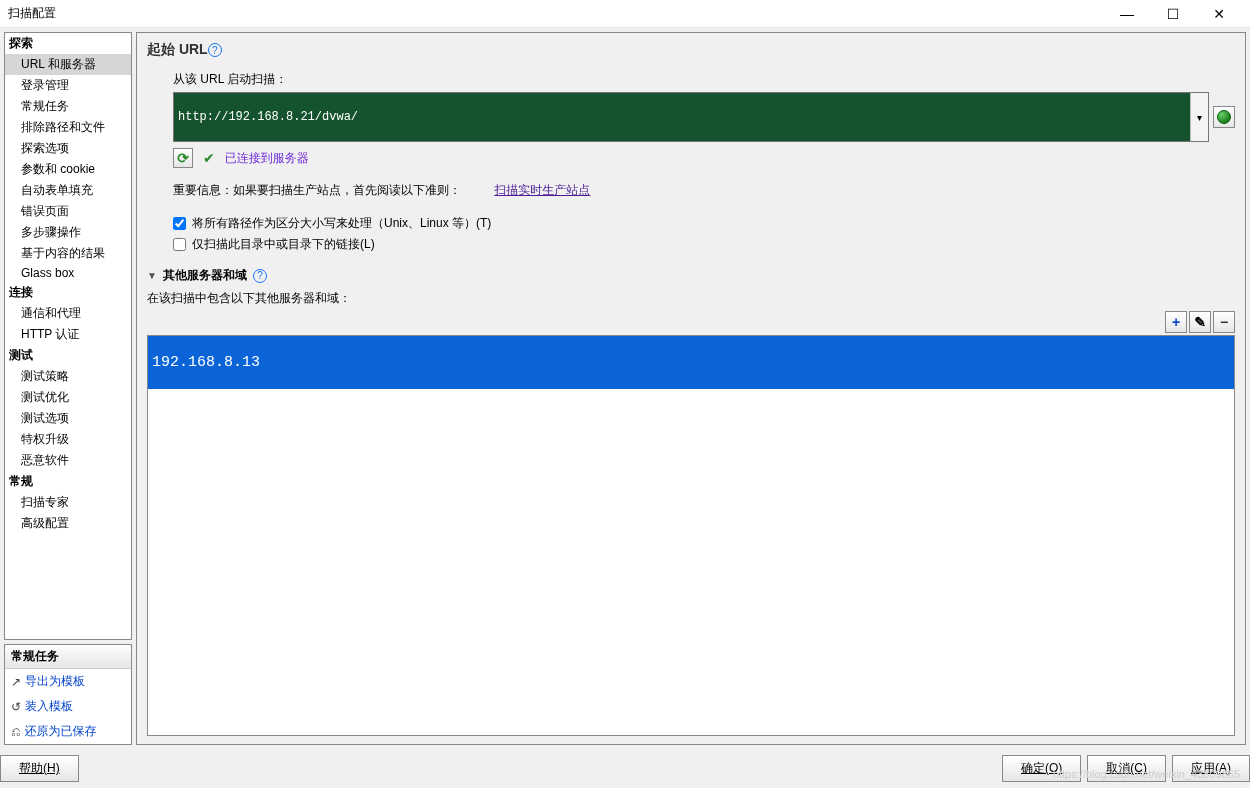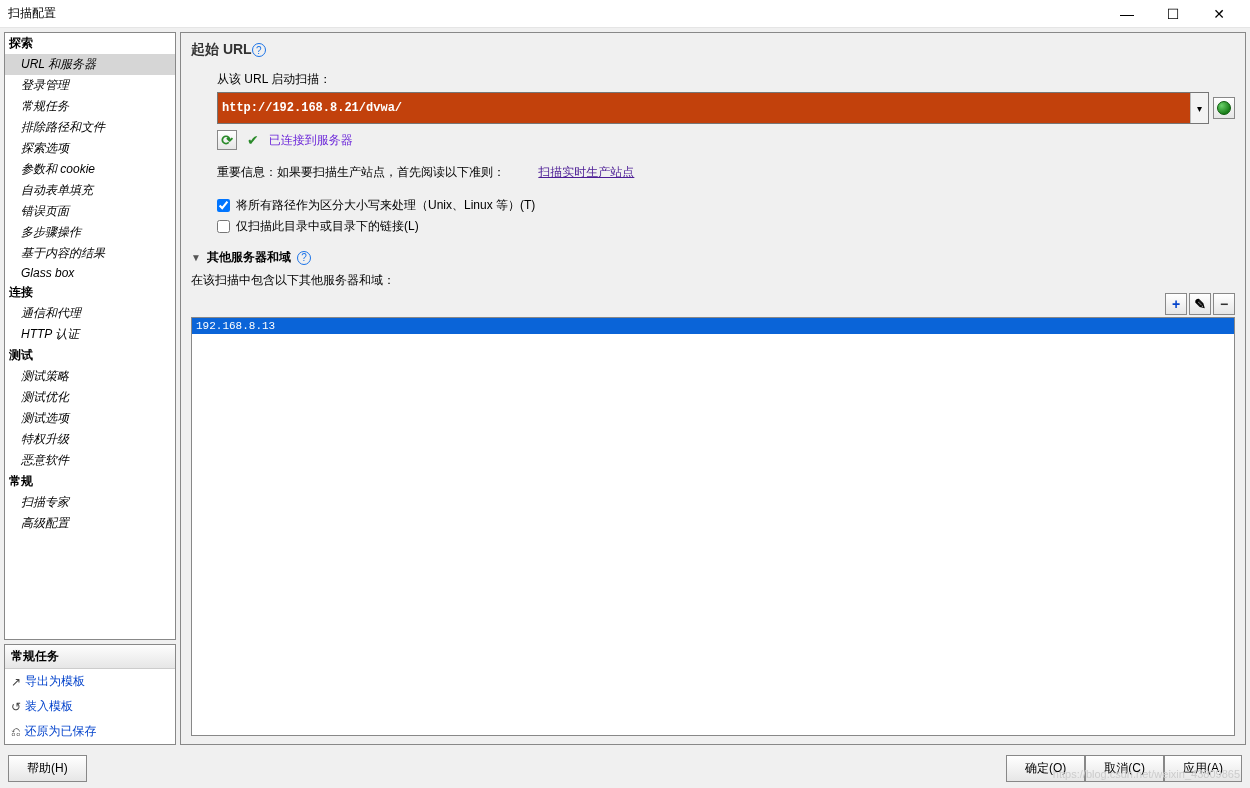--- a/index.html
+++ b/index.html
@@ -4,38 +4,38 @@
 <style>
 * { box-sizing: border-box; margin: 0; padding: 0; }
 body { font-family: "Microsoft YaHei", "SimSun", Tahoma, sans-serif; font-size: 12px; background: #f0f0f0; color: #000; }
 .window { width: 1250px; height: 788px; background: #f0f0f0; display: flex; flex-direction: column; }
 .titlebar { height: 28px; display: flex; align-items: center; padding: 4px 8px; background: #fff; border-bottom: 1px solid #e5e5e5; }
 .titlebar .title { flex: 1; font-size: 12px; }
 .win-controls { display: flex; gap: 0; }
 .win-btn { width: 46px; height: 28px; display: flex; align-items: center; justify-content: center; font-size: 14px; background: transparent; border: none; cursor: pointer; }
 
 .body { flex: 1; display: flex; padding: 4px; gap: 4px; overflow: hidden; }
-.sidebar { width: 172px; display: flex; flex-direction: column; gap: 4px; }
+.sidebar { width: 128px; display: flex; flex-direction: column; gap: 4px; }
 .nav-panel { flex: 1; background: #fff; border: 1px solid #888; overflow: auto; }
 .nav-group { padding: 2px 4px; font-weight: bold; font-size: 12px; }
-.nav-item { padding: 2px 11px 2px 16px; font-size: 12px; cursor: pointer; font-style: italic; }
+.nav-item { padding: 2px 11px 2px 16px; font-size: 12px; cursor: pointer; }
 .nav-item.selected { background: #d6d6d6; }
 
 .tasks-panel { background: #fff; border: 1px solid #888; }
 .tasks-header { background: linear-gradient(#fdfdfd,#e6e6e6); border-bottom: 1px solid #ccc; padding: 3px 6px; font-weight: bold; }
 .task-link { padding: 4px 6px; color: #0645cc; cursor: pointer; display: flex; align-items: center; gap: 4px; }
 .task-link .ticon { color: #444; }
 
 .main { flex: 1; background: #f0f0f0; border: 1px solid #888; padding: 8px 10px; display: flex; flex-direction: column; overflow: hidden; }
 .section-title { font-weight: bold; font-size: 14px; display: flex; align-items: center; margin-bottom: 8px; color:#333; }
 .help-icon { width: 14px; height: 14px; border: 1px solid #1a73e8; color: #1a73e8; border-radius: 50%; font-size: 10px; display: inline-flex; align-items: center; justify-content: center; font-weight: normal; }
 .field-label { margin: 4px 0 4px 26px; }
 .url-row { display: flex; gap: 4px; align-items: center; margin-left: 26px; }
 .url-input-wrap { flex: 1; display: flex; border: 1px solid #767676; background: #fff; }
-.url-input { flex: 1; border: none; outline: none; padding: 8px 4px; font-family: "Courier New", monospace; font-size: 12px; background: #c2410c; color: #fff; font-weight: bold; }
+.url-input { flex: 1; border: none; outline: none; padding: 17px 4px; font-family: "Courier New", monospace; font-size: 12px; background: #14532d; color: #fff; }
 .url-input::selection { background: #0a64d8; color:#fff; }
 .dropdown-btn { width: 18px; border: none; border-left: 1px solid #bbb; background: #f3f3f3; cursor: pointer; display:flex; align-items:center; justify-content:center; font-size:10px;}
 .globe-btn { width: 22px; height: 22px; border: 1px solid #888; background: linear-gradient(#fff,#e6e6e6); display:flex; align-items:center; justify-content:center; cursor:pointer;}
 .globe { width:14px; height:14px; border-radius:50%; background: radial-gradient(circle at 30% 30%, #6ad16a, #1a7f1a 70%); border:1px solid #0a5a0a;}
 
 .status-row { margin: 6px 0 14px 26px; display:flex; align-items:center; gap:10px; }
 .refresh-btn { width:20px; height:20px; border:1px solid #888; background:linear-gradient(#fff,#e6e6e6); display:flex;align-items:center;justify-content:center; color:#2a8a2a; font-weight:bold; cursor:pointer; font-size:14px;}
 .check { color:#2a8a2a; font-size:14px; }
 .status-txt { color:#6d28d9; }
 
@@ -48,23 +48,23 @@
 .sub-section { margin-top:12px; display:flex; align-items:center; gap:6px; font-weight:bold; }
 .tri { font-size:10px; color:#555;}
 .sub-label { margin:6px 0 4px 0; }
 
 .domain-toolbar { display:flex; justify-content:flex-end; gap:2px; }
 .tbtn { width:22px; height:22px; border:1px solid #888; background:linear-gradient(#fff,#e6e6e6); display:flex;align-items:center;justify-content:center; cursor:pointer; font-size:14px; font-weight:bold;}
 .tbtn.add { color:#0645cc; }
 .tbtn.rem { color:#333; }
 
 .domain-list { flex:1; border:1px solid #888; background:#fff; margin-top:2px; overflow:auto; }
-.domain-item { background:#0a64d8; color:#fff; padding:2px 4px; font-family:"Courier New",monospace; font-size:11px;}
+.domain-item { background:#0a64d8; color:#fff; padding:18px 4px; font-family:"Courier New",monospace; font-size:15px;}
 
-.footer { display:flex; padding:6px 8px; align-items:center; }
+.footer { display:flex; padding:6px 0; gap:6px; align-items:center;text-decoration:underline; }
 .btn { padding:4px 18px; border:1px solid #888; background:linear-gradient(#fff,#e6e6e6); cursor:pointer; font-size:12px;}
 .spacer { flex:1; }
 .watermark { position:absolute; right:10px; bottom:8px; color:#ccc; font-size:11px; pointer-events:none;}
 .window { position:relative; }
 </style>
 </head>
 <body>
 
 <div class="window">
   <div class="titlebar">

